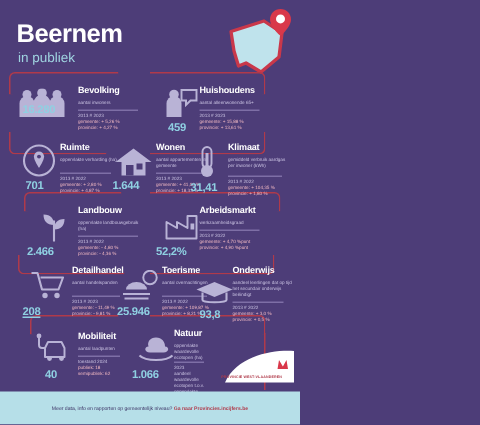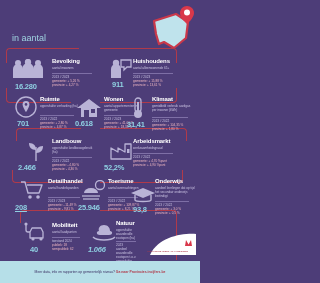--- a/index.html
+++ b/index.html
@@ -63,21 +63,22 @@
     position:absolute;right:12px;bottom:30px;
     font-size:2.4px;color:#b03a4a;font-weight:bold;letter-spacing:0.1px;
   }
 </style>
 </head>
 <body>
 
 <div class="sheet">
 
   <div class="header">
-    <div class="subtitle">in aantal</div>
+    <div class="title">Beernem</div>
+    <div class="subtitle">in publiek</div>
     <div class="mapwrap">
       <svg width="46" height="46" viewBox="0 0 46 46">
         <path d="M4 13 L26 6 L38 14 L36 30 L24 40 L14 34 L9 36 L6 26 Z" fill="#bfe3ec" stroke="#c9384a" stroke-width="2.2" stroke-linejoin="round"></path>
       </svg>
       <svg width="14" height="18" viewBox="0 0 14 18" style="position:absolute;left:30px;top:-2px;">
         <path d="M7 0 C10.9 0 14 3.1 14 7 C14 12 7 18 7 18 C7 18 0 12 0 7 C0 3.1 3.1 0 7 0 Z" fill="#d9384a"></path>
         <circle cx="7" cy="6.6" r="3" fill="#ffffff"></circle>
       </svg>
     </div>
   </div>
@@ -98,42 +99,42 @@
     <div class="ico" style="left:3px;top:1px;">
       <svg width="34" height="20" viewBox="0 0 34 20">
         <circle cx="7" cy="4" r="3" fill="#b9b3d6"></circle>
         <path d="M2 19 V10 a5 5 0 0 1 10 0 V19 Z" fill="#b9b3d6"></path>
         <circle cx="17" cy="3" r="3.2" fill="#b9b3d6"></circle>
         <path d="M11.5 19 V9.5 a5.5 5.5 0 0 1 11 0 V19 Z" fill="#b9b3d6"></path>
         <circle cx="27" cy="4" r="3" fill="#b9b3d6"></circle>
         <path d="M22 19 V10 a5 5 0 0 1 10 0 V19 Z" fill="#b9b3d6"></path>
       </svg>
     </div>
-    <div class="val" style="left:7px;top:24px;">16.280</div>
+    <div class="val" style="left:7px;top:10px;">16.280</div>
   </div>
   <div class="card" style="left:52px;top:58px;">
     <div class="ttl" style="left:0;top:0;">Bevolking</div>
     <div class="desc" style="left:0;top:8px;">aantal inwoners</div>
     <div class="rows" style="left:0;top:14px;">
       <div class="hr"></div>
       <div class="r">2013 # 2023</div>
       <div class="r acc">gemeente: + 5,26 %</div>
       <div class="r acc">provincie: + 4,27 %</div>
     </div>
   </div>
 
   <div class="card" style="left:104px;top:58px;">
     <div class="ico" style="left:4px;top:1px;">
       <svg width="24" height="20" viewBox="0 0 24 20">
         <circle cx="8" cy="4" r="3.2" fill="#b9b3d6"></circle>
         <path d="M3 19 V10 a5 5 0 0 1 10 0 V19 Z" fill="#b9b3d6"></path>
         <path d="M13 1 h10 v7 h-4 l-3 3 v-3 h-3 Z" fill="none" stroke="#b9b3d6" stroke-width="1.3"></path>
       </svg>
     </div>
-    <div class="val" style="left:8px;top:22px;">911</div>
+    <div class="val" style="left:8px;top:22px;">459</div>
   </div>
   <div class="card" style="left:133px;top:58px;">
     <div class="ttl" style="left:0;top:0;">Huishoudens</div>
     <div class="desc" style="left:0;top:8px;">aantal alleenwonende 65+</div>
     <div class="rows" style="left:0;top:14px;">
       <div class="hr"></div>
       <div class="r">2013 # 2023</div>
       <div class="r acc">gemeente: + 15,88 %</div>
       <div class="r acc">provincie: + 13,61 %</div>
     </div>
@@ -161,21 +162,21 @@
   </div>
 
   <div class="card" style="left:72px;top:96px;">
     <div class="ico" style="left:4px;top:2px;">
       <svg width="26" height="20" viewBox="0 0 26 20">
         <path d="M13 1 L25 10 H21 V19 H5 V10 H1 Z" fill="#b9b3d6"></path>
         <rect x="8" y="12" width="5" height="7" fill="#4d3d78"></rect>
         <rect x="15" y="11" width="4" height="4" fill="#4d3d78"></rect>
       </svg>
     </div>
-    <div class="val" style="left:3px;top:23px;">0.618</div>
+    <div class="val" style="left:3px;top:23px;">1.644</div>
   </div>
   <div class="card" style="left:104px;top:96px;">
     <div class="ttl" style="left:0;top:0;">Wonen</div>
     <div class="desc" style="left:0;top:8px;width:38px;">aantal appartementen in gemeente</div>
     <div class="rows" style="left:0;top:18px;width:38px;">
       <div class="hr" style="width:32px;"></div>
       <div class="r">2013 # 2023</div>
       <div class="r acc">gemeente: + 41,00 %</div>
       <div class="r acc">provincie: + 18,33 %</div>
     </div>
@@ -329,21 +330,21 @@
     </div>
   </div>
 
   <div class="card" style="left:88px;top:222px;">
     <div class="ico" style="left:3px;top:0;">
       <svg width="26" height="20" viewBox="0 0 26 20">
         <path d="M13 3 C9 3 7 6 8 9 C5 9 5 13 9 13 h9 c4 0 4 -4 1 -4 C19 6 17 3 13 3 Z" fill="#b9b3d6"></path>
         <path d="M2 15 c4 4 18 4 22 0" fill="none" stroke="#b9b3d6" stroke-width="1.4"></path>
       </svg>
     </div>
-    <div class="val" style="left:0;top:23px;font-style:italic;">1.066</div>
+    <div class="val" style="left:0;top:23px;">1.066</div>
   </div>
   <div class="card" style="left:116px;top:220px;">
     <div class="ttl" style="left:0;top:0;">Natuur</div>
     <div class="desc" style="left:0;top:8px;width:24px;">oppervlakte waardevolle ecotopen (ha)</div>
     <div class="rows" style="left:0;top:20px;width:24px;">
       <div class="hr" style="width:20px;"></div>
       <div class="r">2023</div>
       <div class="r" style="white-space:normal;">aandeel waardevolle ecotopen t.o.v. oppervlakte</div>
       <div class="r acc">gemeente: 16,73 %</div>
     </div>

